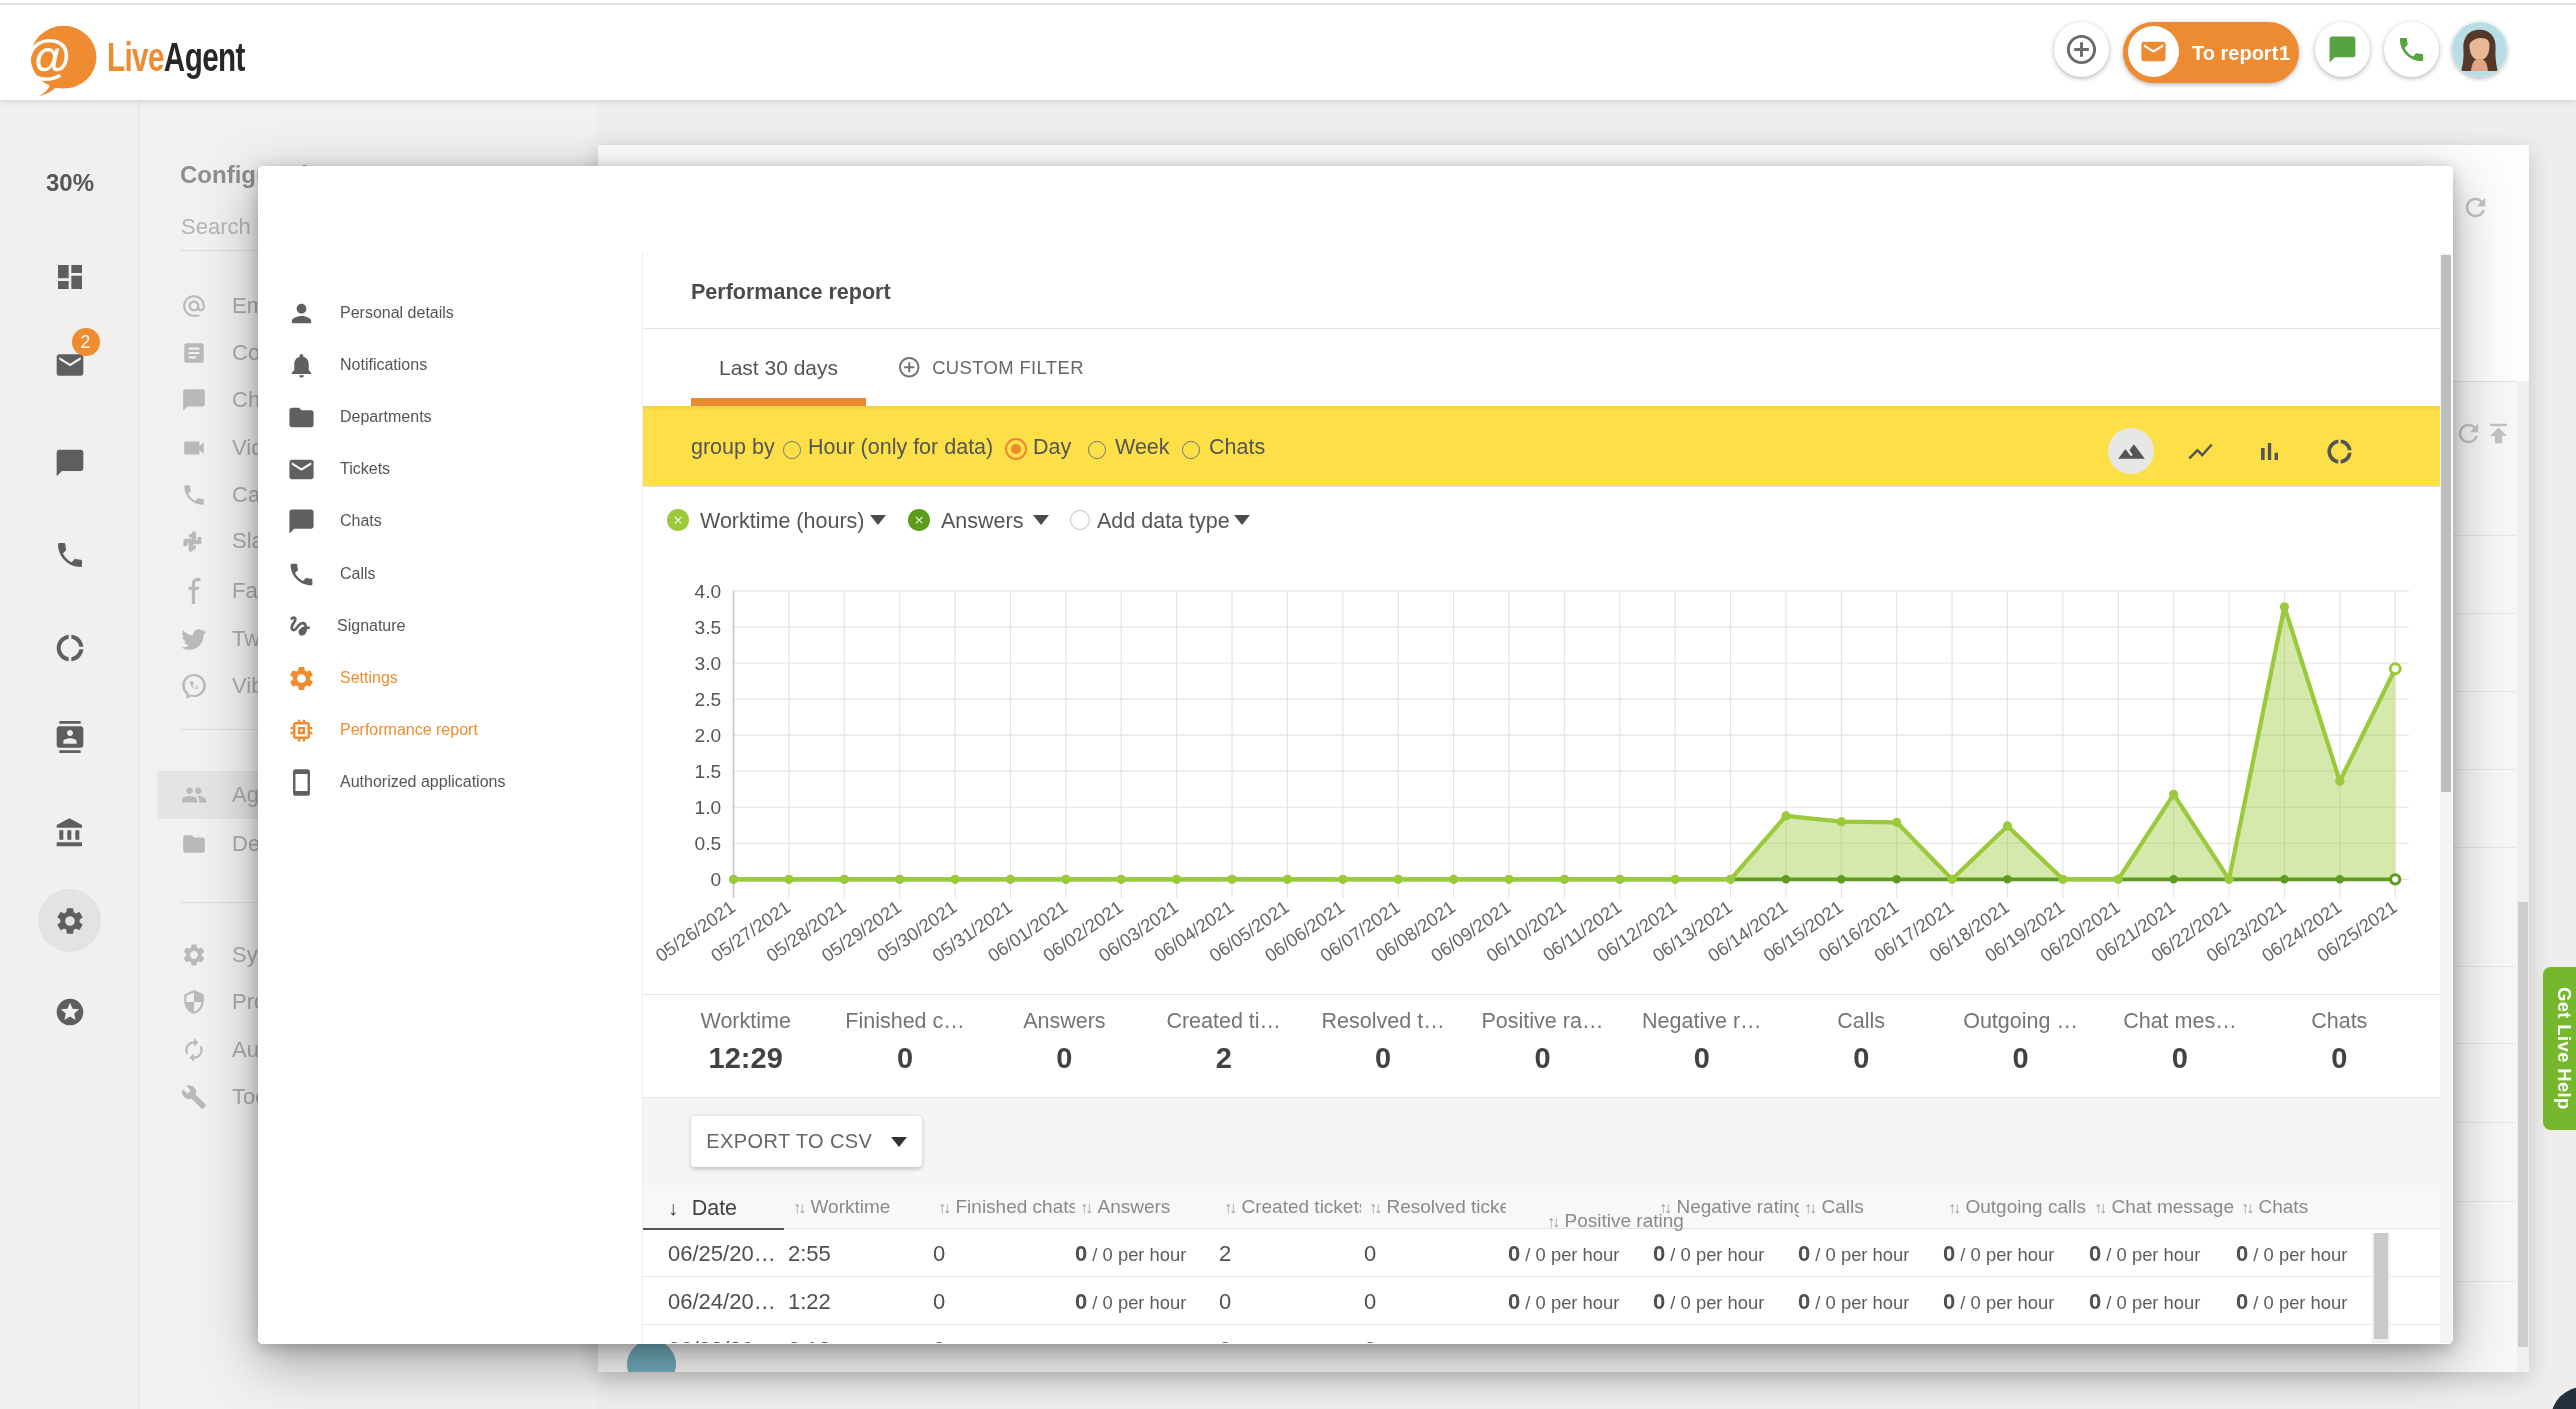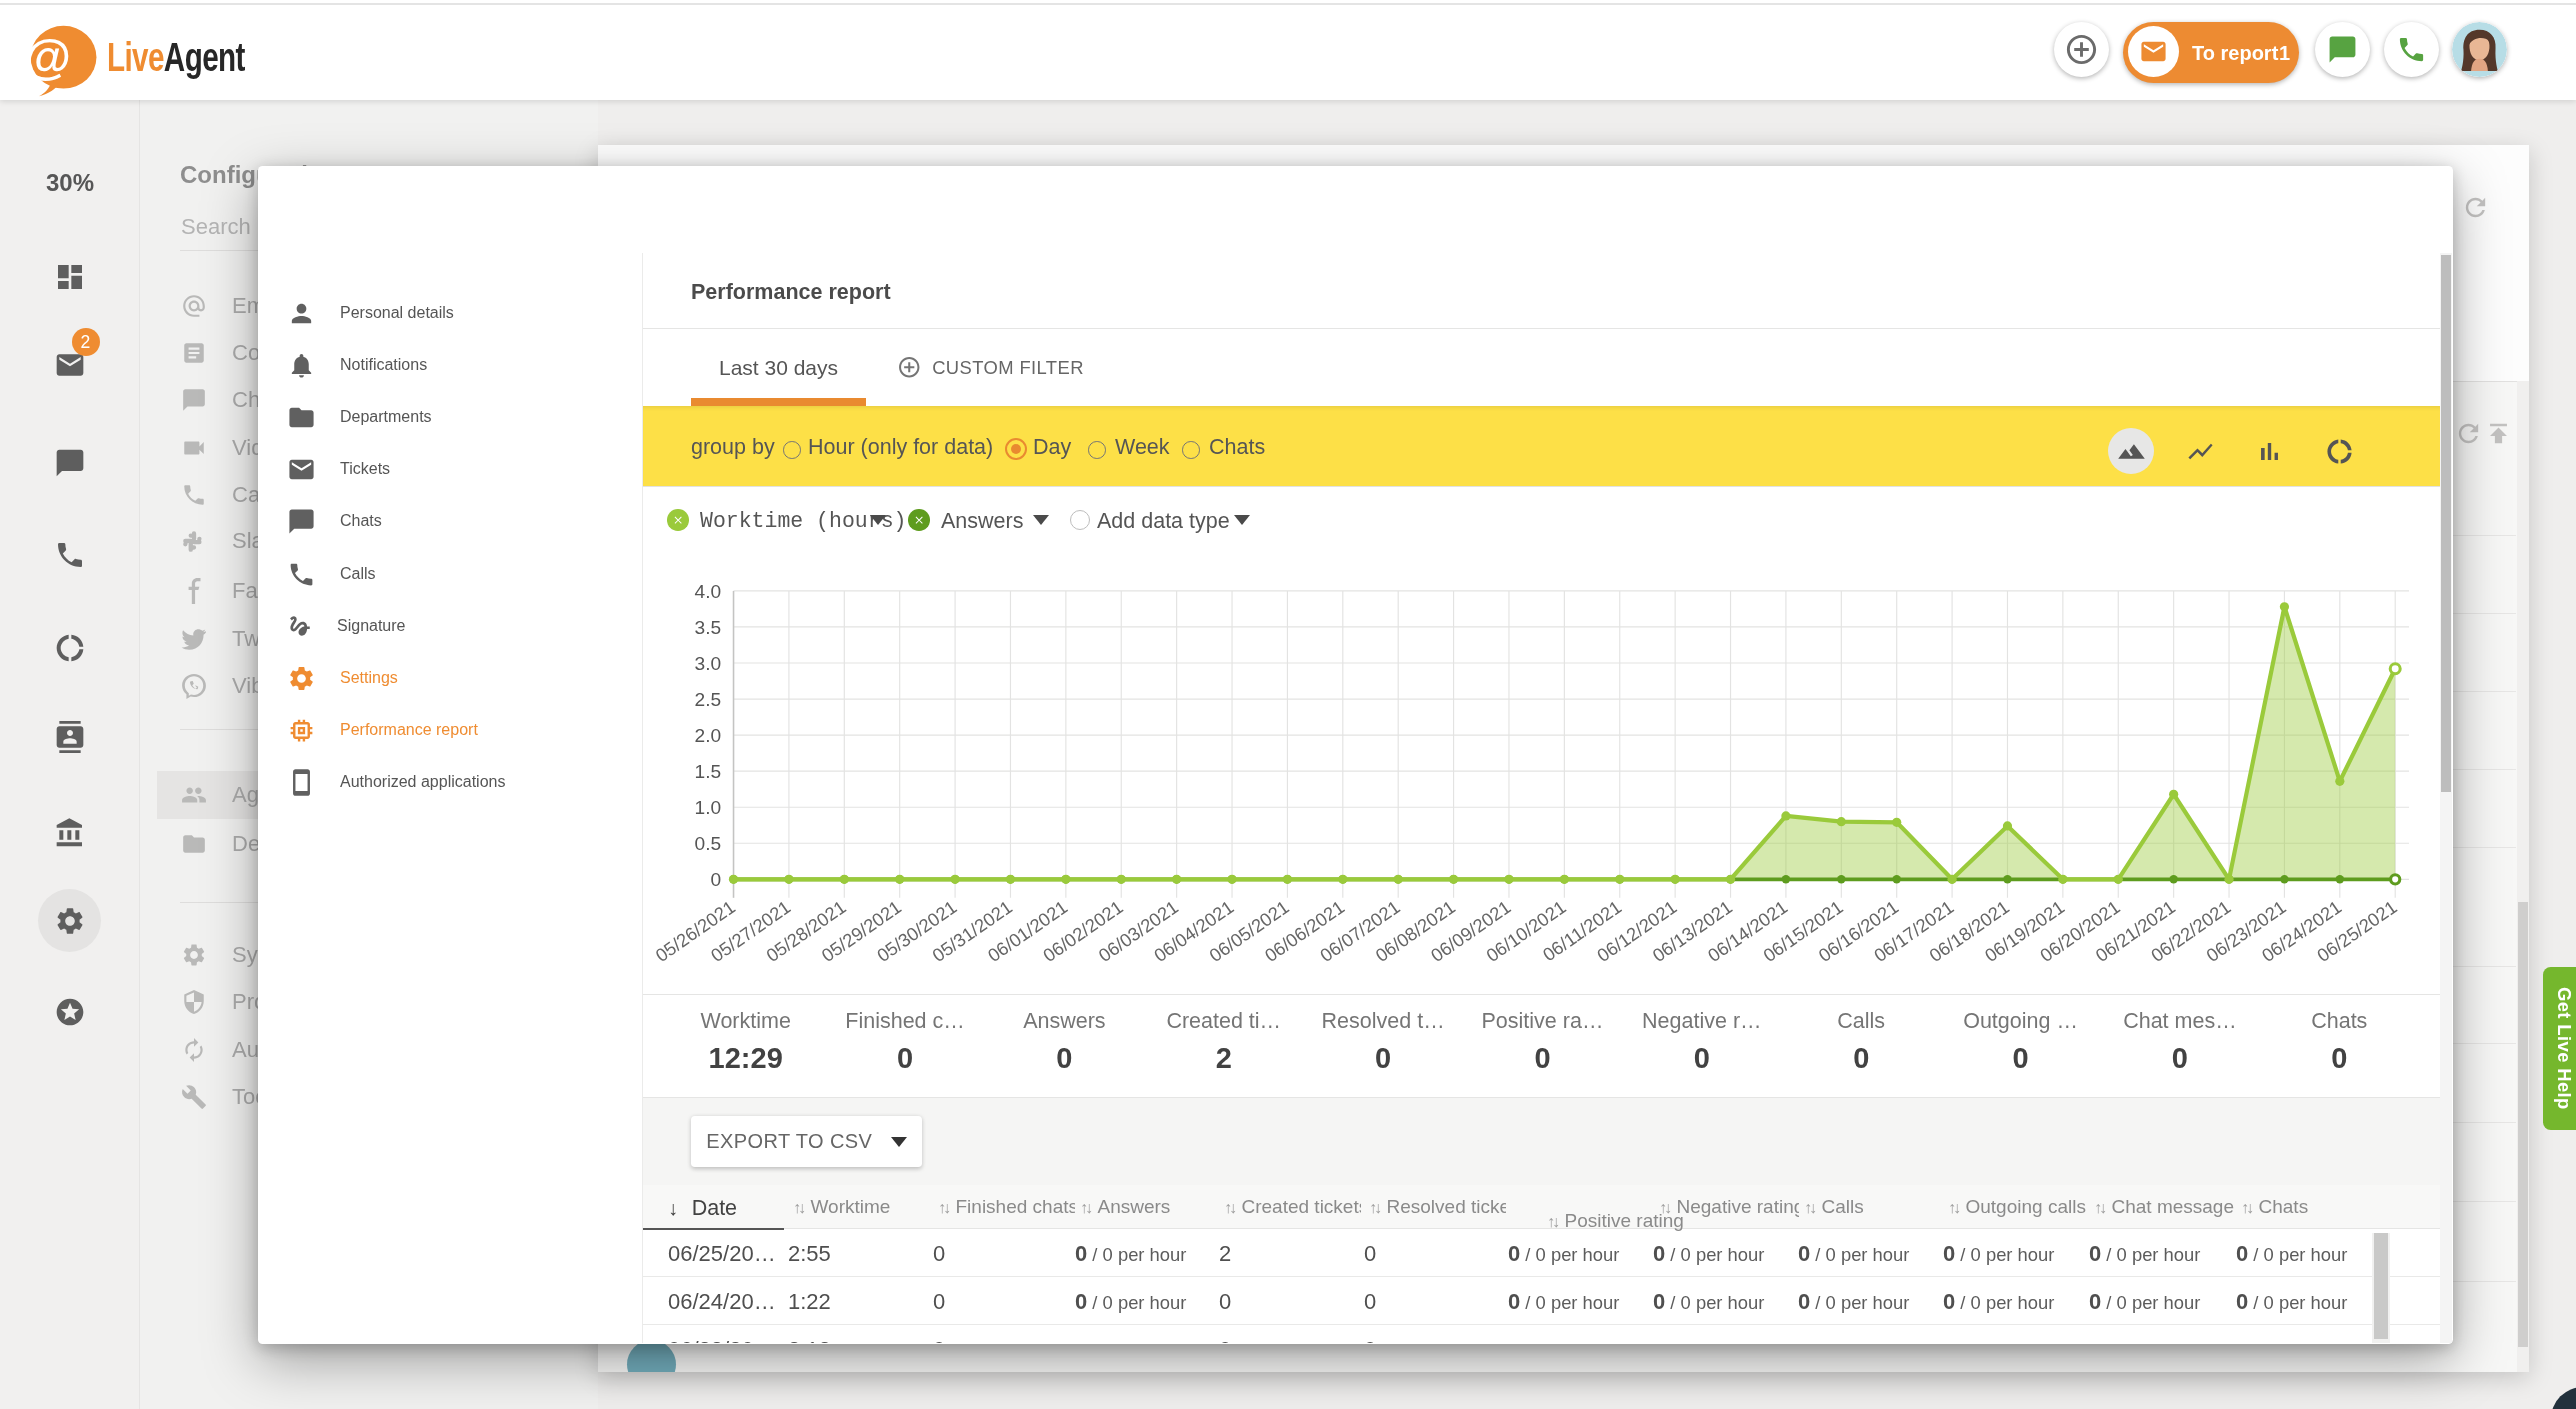--- a/index.html
+++ b/index.html
@@ -362,21 +362,21 @@
             <path d="M11 5.08V2c-5 .5-9 4.81-9 10s4 9.5 9 10v-3.08c-3-.48-6-3.4-6-6.92s3-6.44 6-6.92zM18.97 11H22c-.47-5-4-8.53-9-9v3.08C16 5.51 18.54 8 18.97 11zM13 18.92V22c5-.47 8.53-4 9-9h-3.03c-.43 3-2.97 5.49-5.97 5.92z"></path>
           </svg>
         </div>
     </div>
     <div id="chips">
       <div class="chipx" style="left:24px; background:#9aca3b;">
           <svg viewBox="0 0 24 24">
             <path d="M19 6.41L17.59 5 12 10.59 6.41 5 5 6.41 10.59 12 5 17.59 6.41 19 12 13.41 17.59 19 19 17.59 13.41 12z"></path>
           </svg>
         </div>
-      <div class="chiplbl" style="left:57px;font-family:Liberation Mono, monospace;">Worktime (hours)</div>
+      <div class="chiplbl" style="left:57px;">Worktime (hours)</div>
       <div class="caret" style="left:227px;"></div>
       <div class="chipx" style="left:265px; background:#5e9c1e;">
           <svg viewBox="0 0 24 24">
             <path d="M19 6.41L17.59 5 12 10.59 6.41 5 5 6.41 10.59 12 5 17.59 6.41 19 12 13.41 17.59 19 19 17.59 13.41 12z"></path>
           </svg>
         </div>
       <div class="chiplbl" style="left:298px;">Answers</div>
       <div class="caret" style="left:390px;"></div>
       <div class="chipradio" style="left:427px;"></div>
       <div class="chiplbl" style="left:454px;">Add data type</div>

